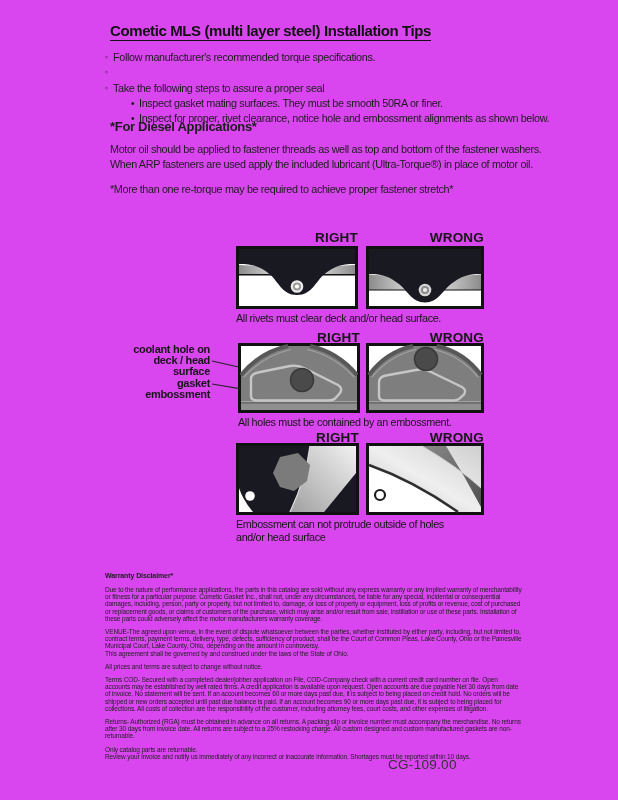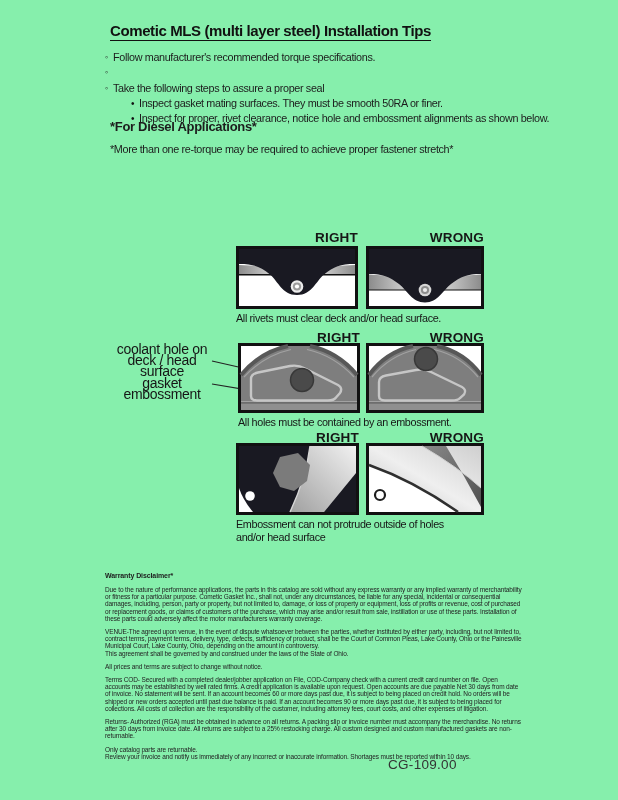--- a/index.html
+++ b/index.html
@@ -1,16 +1,16 @@
 <!DOCTYPE html>
 <html><head>
 <meta charset="utf-8">
 <style>
   html,body{margin:0;padding:0;background:#fff;}
-  .page{position:relative;width:618px;height:800px;background:#86efac;overflow:hidden;
+  .page{position:relative;width:618px;height:800px;background:#d946ef;overflow:hidden;
         font-family:"Liberation Sans",sans-serif;color:#1c1c1c;}
   .pre{white-space:pre-line;}
 
   
   .sec-tips{position:absolute;left:105px;top:22px;width:480px;}
   .doc-title{display:inline-block;margin-left:5px;font-size:15px;font-weight:700;
              letter-spacing:-0.4px;color:#111;border-bottom:1.6px solid #111;padding-bottom:1px;}
   .tipline{font-size:10.8px;letter-spacing:-0.35px;line-height:15.3px;display:flex;}
   .tips-list{margin-top:9px;}
   .b-mark{width:8px;flex:0 0 8px;font-size:9px;line-height:15.3px;color:#222;}
@@ -20,22 +20,22 @@
   
   .sec-diesel{position:absolute;left:110px;top:119px;width:452px;}
   .diesel-h{font-size:13px;font-weight:700;letter-spacing:-0.3px;margin-bottom:8px;}
   .para{font-size:10.8px;letter-spacing:-0.35px;line-height:14.6px;margin-bottom:11px;}
 
   
   .rw-label{position:absolute;font-size:13.5px;font-weight:700;letter-spacing:0.2px;
             text-align:right;color:#161616;}
   .panel{position:absolute;}
   .caption{position:absolute;font-size:10.8px;letter-spacing:-0.35px;line-height:12.5px;color:#161616;}
-  .ptr-label{position:absolute;font-size:14px;letter-spacing:-0.3px;line-height:10.8px;
-             text-align:center;width:96px;color:#161616;}
+  .ptr-label{position:absolute;font-size:11px;letter-spacing:-0.3px;line-height:10.8px;
+             text-align:right;width:96px;color:#161616;font-weight:bold;}
   .ptr-svg{position:absolute;left:110px;top:340px;width:270px;height:62px;}
 
   
   .sec-disc{position:absolute;left:105px;top:572px;width:418px;}
   .disc-h{font-size:7px;font-weight:700;letter-spacing:-0.1px;margin-bottom:7px;}
   .disc-p{font-size:6.5px;letter-spacing:-0.12px;line-height:7.2px;margin-bottom:6px;color:#222;}
 
   .footer-code{position:absolute;left:388px;top:757px;font-size:13.5px;letter-spacing:0.3px;color:#333;}
 </style>
 </head>
@@ -63,20 +63,21 @@
       </div>
       <div class="tipline sub">
         <span class="sb-mark">•</span>
         <span>Inspect for proper, rivet clearance, notice hole and embossment alignments as shown below.</span>
       </div>
     </div>
   </div>
 
   <div class="sec-diesel">
     <div class="diesel-h">*For Diesel Applications*</div>
+    <div class="para">Motor oil should be applied to fastener threads as well as top and bottom of the fastener washers. When ARP fasteners are used apply the included lubricant (Ultra-Torque®) in place of motor oil.</div>
     <div class="para">*More than one re-torque may be required to achieve proper fastener stretch*</div>
   </div>
 
   <div class="rw-label" style="left:236px;top:230px;width:122px;">RIGHT</div>
   <div class="rw-label" style="left:366px;top:230px;width:118px;">WRONG</div>
 
   <svg class="panel" style="left:236px;top:246px;" width="122" height="63" viewBox="0 0 122 63">
     <defs>
       <linearGradient id="w1l" x1="0" y1="0" x2="1" y2="0">
         <stop offset="0" stop-color="#8c8c8c"></stop>

